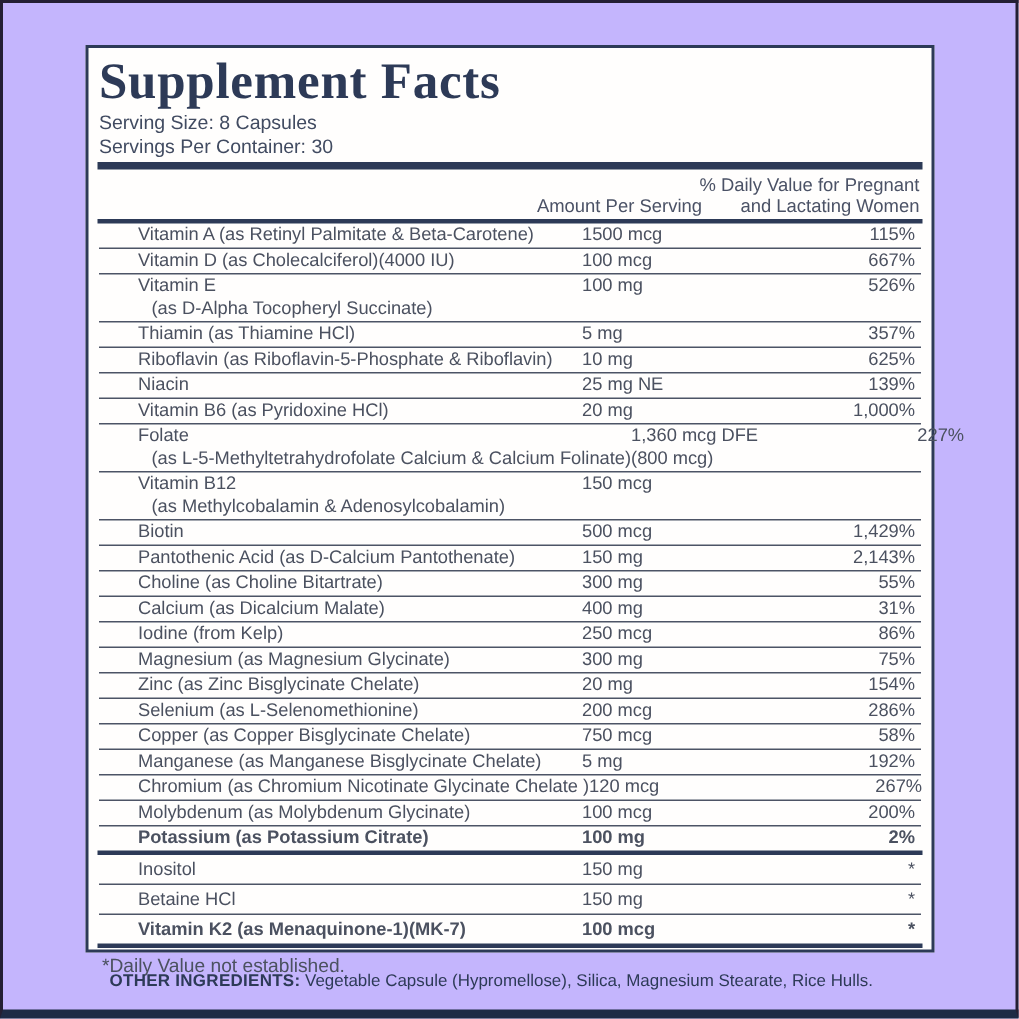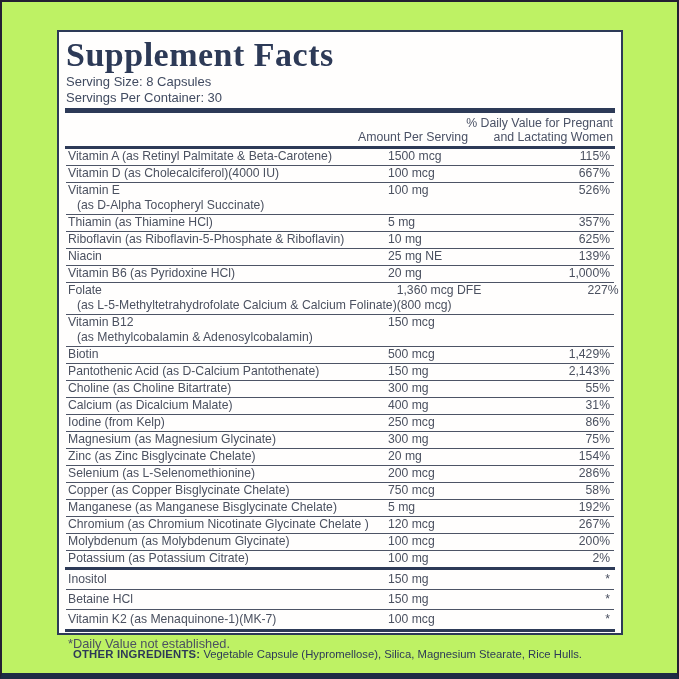--- a/index.html
+++ b/index.html
@@ -4,21 +4,21 @@
 <style>
   html,body{margin:0;padding:0;}
   body{
     width:679px;height:679px;overflow:hidden;
     font-family:"Liberation Sans",sans-serif;
     background:#fbe5e2;
   }
   .frame{
     box-sizing:border-box;
     width:679px;height:679px;
-    background:#bef264;
+    background:#c4b5fd;
     border:2px solid #241f33;
     border-bottom:6px solid #1d2b45;
     position:relative;
   }
   .panel{
     box-sizing:border-box;
     position:absolute;
     left:55px;top:28px;
     width:566px;height:605px;
     background:#fffefd;
@@ -45,23 +45,23 @@
   .colhead .dv-h{position:absolute;right:1px;bottom:2px;text-align:right;line-height:14px;white-space:nowrap;}
   .rows{}
   .row{
     display:grid;
     grid-template-columns:1fr 148px 78px;
     border-bottom:1.2px solid #4d5466;
     font-size:12.2px;
     color:#4b5160;
     padding:.5px 0;
   }
-  .rows .row:last-child{border-bottom:none;}
+  .rows .row:last-child{border-bottom:none;font-weight:bold;}
   .c-name{padding-left:2px;}
-  .c-name div{line-height:15px;white-space:nowrap;}
+  .c-name div{line-height:15px;white-space:nowrap;margin-left:24px;}
   .c-name .sub{padding-left:9px;}
   .c-amt div{line-height:15px;white-space:nowrap;}
   .c-dv{text-align:right;line-height:15px;padding-right:4px;}
   .extra .row{padding:2px 0;}
   .footnote{
     font-size:12.8px;color:#4b5160;
     padding:4px 0 0 2px;line-height:16px;
   }
   .other{
     position:absolute;left:71px;top:645px;width:566px;

